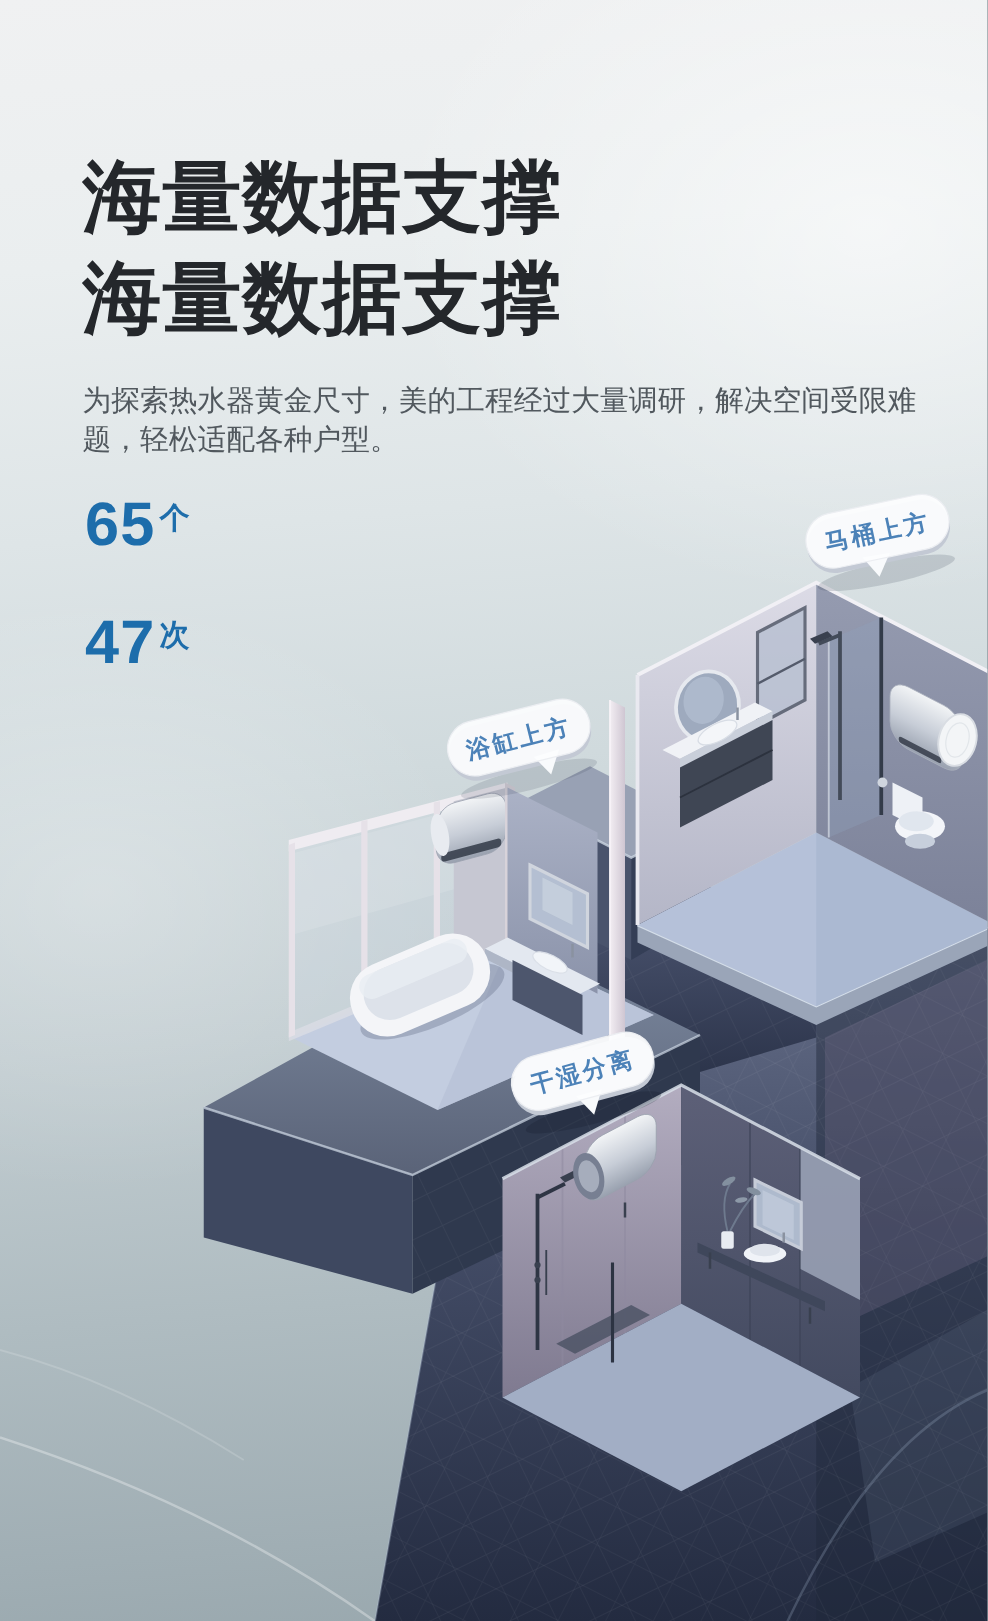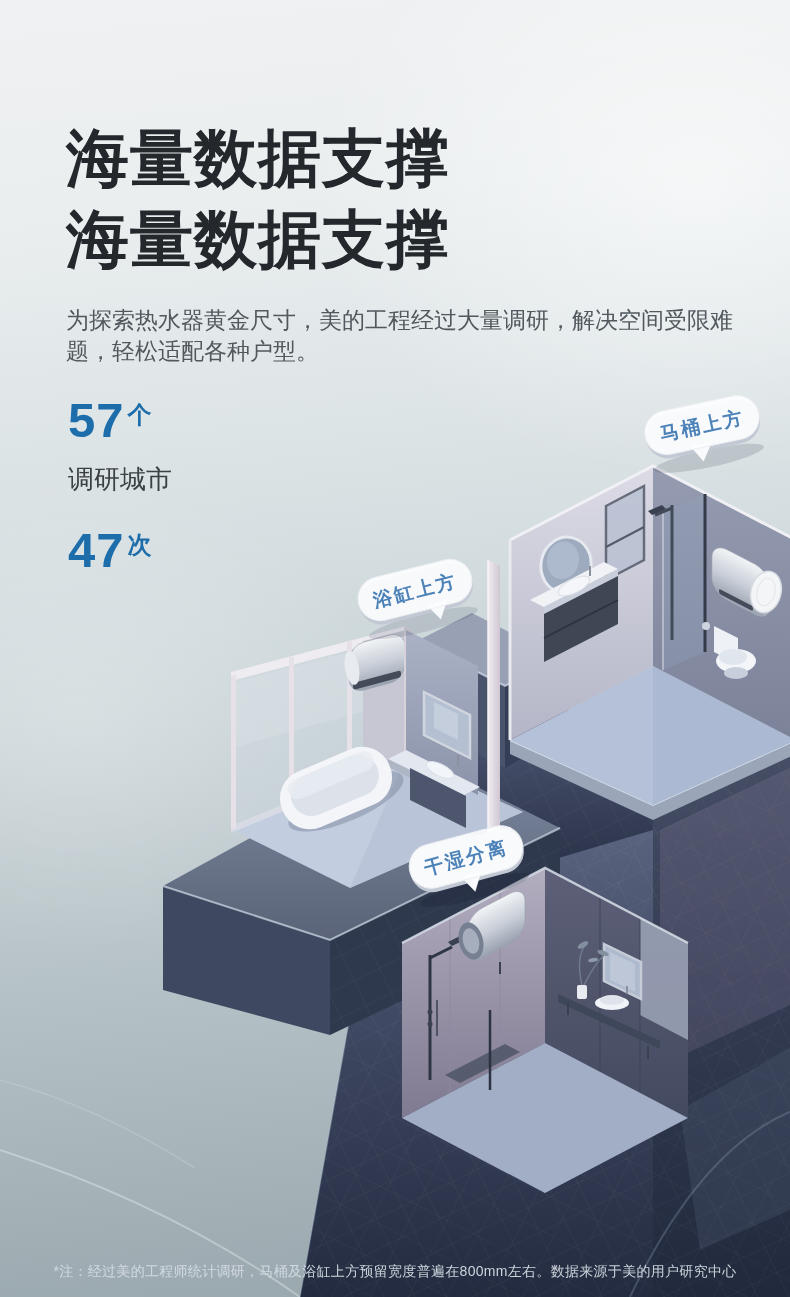--- a/index.html
+++ b/index.html
@@ -315,25 +315,23 @@
     <h1 class="title">
       <span style="display:block">海量数据支撑</span>
       <span style="display:block">海量数据支撑</span>
     </h1>
     <p class="subtitle">为探索热水器黄金尺寸，美的工程经过大量调研，解决空间受限难题，轻松适配各种户型。</p>
   </header>
 
   <ul class="stats">
     <li class="stat">
       <div class="num-line">
-        <span class="num">57</span><span class="unit">个</span>
+        <span class="num">65</span><span class="unit">个</span>
       </div>
-      <div class="label">调研城市</div>
     </li>
     <li class="stat">
       <div class="num-line">
         <span class="num">47</span><span class="unit">次</span>
       </div>
     </li>
   </ul>
 
-  <footer class="footnote">*注：经过美的工程师统计调研，马桶及浴缸上方预留宽度普遍在800mm左右。数据来源于美的用户研究中心</footer>
 </div>
 
 </body></html>

